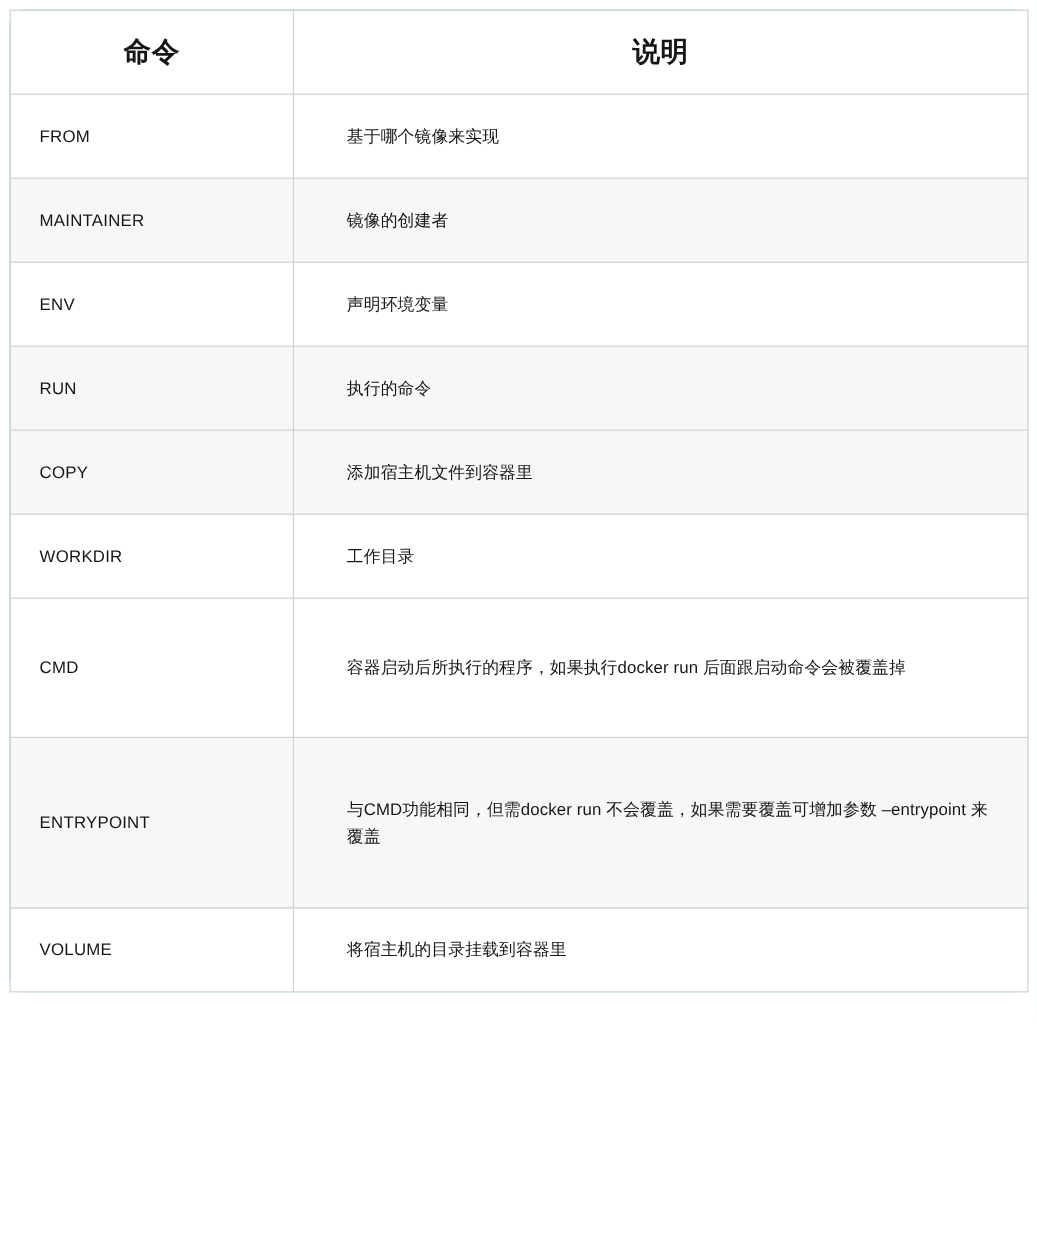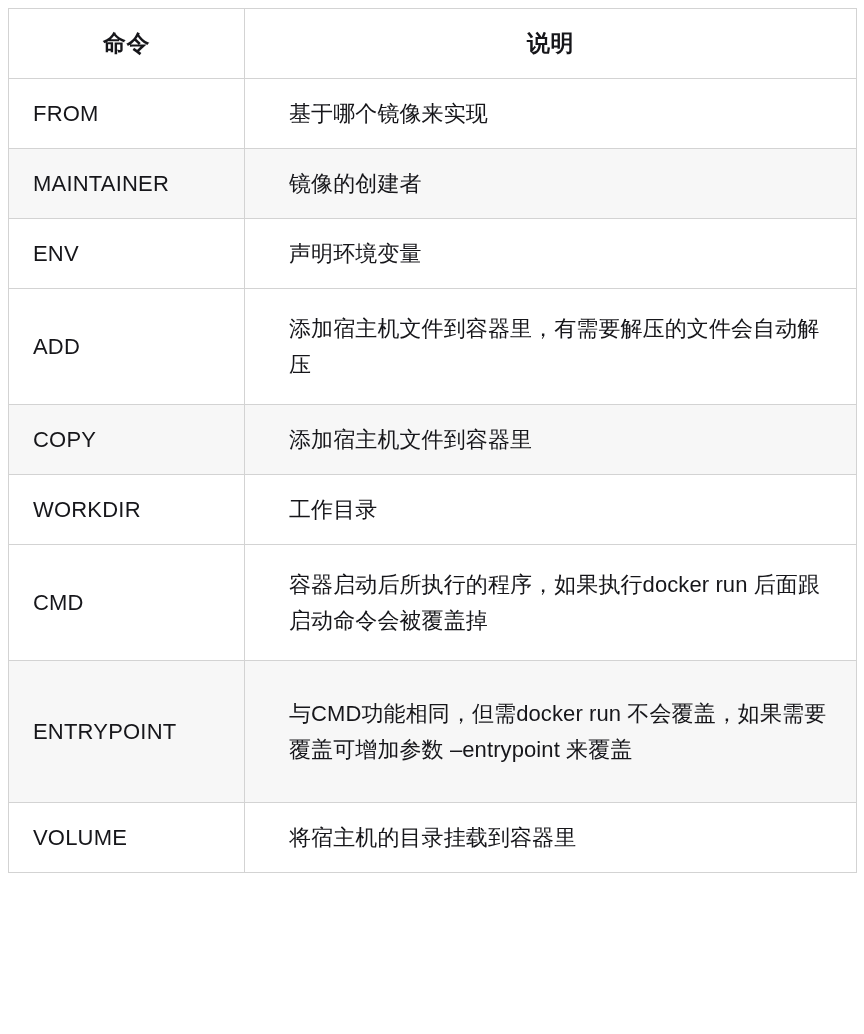--- a/index.html
+++ b/index.html
@@ -52,21 +52,21 @@
     text-align: center;
     font-size: 23px;
     line-height: 1.4;
     height: 70px;
     padding: 10px 14px;
     letter-spacing: 0.5px;
   }
 
   
   table.dockerfile-table tbody td {
-    font-size: 22px;
+    font-size: 14px;
     line-height: 1.62;
     padding: 16px 24px;
     font-weight: normal;
   }
   table.dockerfile-table tbody td.cmd-cell {
     text-align: left;
     white-space: nowrap;
     letter-spacing: 0.2px;
   }
   table.dockerfile-table tbody td.desc-cell {
@@ -110,23 +110,23 @@
           <td class="desc-cell">基于哪个镜像来实现</td>
         </tr>
         <tr class="row-even h-1">
           <td class="cmd-cell">MAINTAINER</td>
           <td class="desc-cell">镜像的创建者</td>
         </tr>
         <tr class="row-odd h-1">
           <td class="cmd-cell">ENV</td>
           <td class="desc-cell">声明环境变量</td>
         </tr>
-        <tr class="row-odd h-2">
-          <td class="cmd-cell">ADD</td>
-          <td class="desc-cell">添加宿主机文件到容器里，有需要解压的文件会自动解压</td>
+        <tr class="row-even h-1">
+          <td class="cmd-cell">RUN</td>
+          <td class="desc-cell">执行的命令</td>
         </tr>
         <tr class="row-even h-1">
           <td class="cmd-cell">COPY</td>
           <td class="desc-cell">添加宿主机文件到容器里</td>
         </tr>
         <tr class="row-odd h-1">
           <td class="cmd-cell">WORKDIR</td>
           <td class="desc-cell">工作目录</td>
         </tr>
         <tr class="row-odd h-2">

